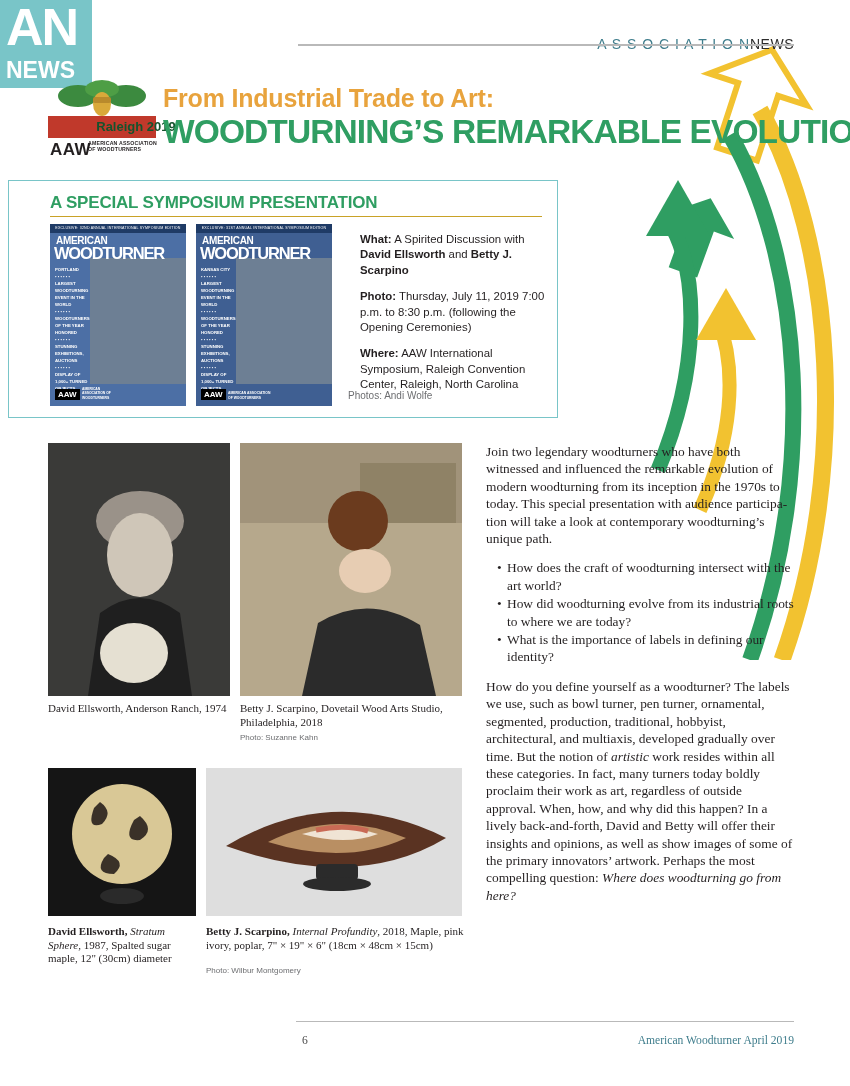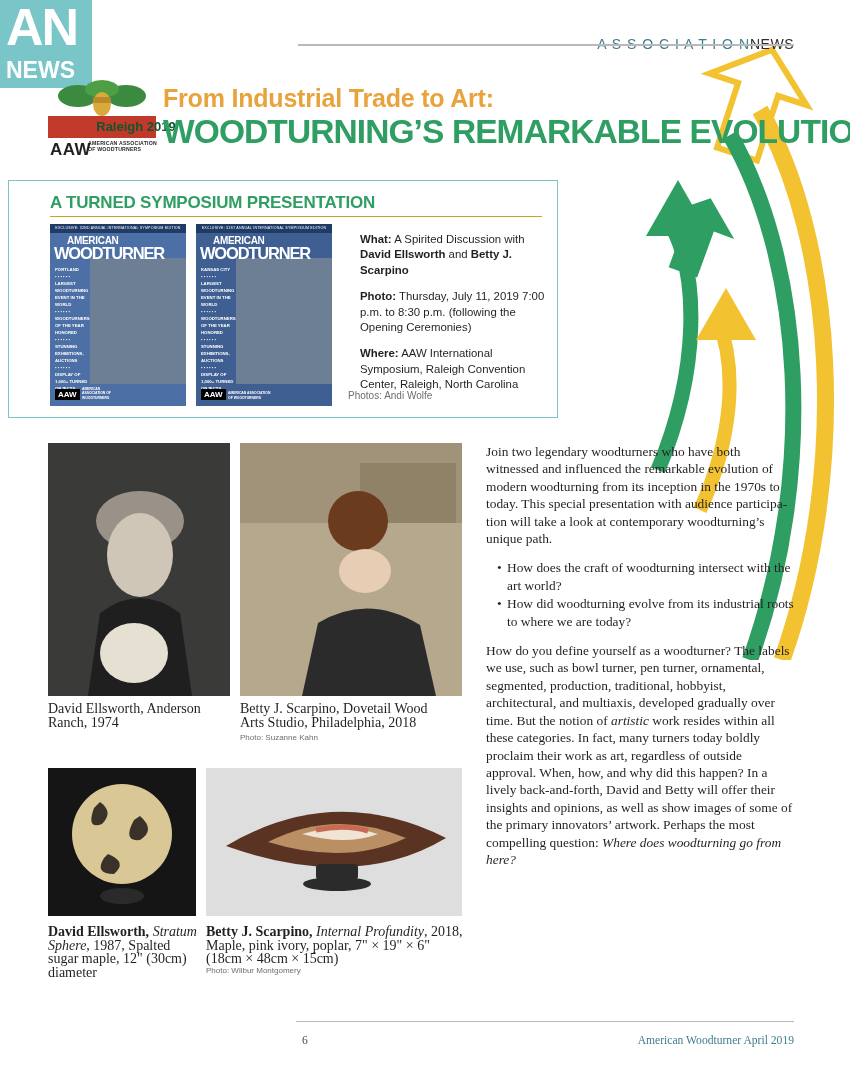--- a/index.html
+++ b/index.html
@@ -198,21 +198,21 @@
     overflow: hidden;
     font-family: "Liberation Sans", sans-serif;
   }
   .cover.c1 { left: 50px; background: #4c6fa5; }
   .cover.c2 { left: 196px; background: #3f5f92; }
   .cover .top-strip {
     position: absolute; left:0; top:0; width:100%; height:9px;
     background: #1f3b66; color:#fff; font-size:3.6px; line-height:9px;
     text-align:center; letter-spacing:0.2px;
   }
-  .cover .am { position:absolute; left:17px; top:11px; font-size:10px; font-weight:bold; color:#ffffff; letter-spacing:-0.3px;}
+  .cover .am { position:absolute; left:6px; top:11px; font-size:10px; font-weight:bold; color:#ffffff; letter-spacing:-0.3px;}
   .cover .wt { position:absolute; left:4px; top:20px; font-size:16.5px; font-weight:bold; color:#ffffff; letter-spacing:-1.2px;}
   .cover .side { position:absolute; left:5px; top:42px; width:42px; font-size:4.3px; line-height:7px; color:#ffffff; font-weight:bold;}
   .cover .photo {
     position:absolute; right:0; top:34px; width:96px; height:126px;
     background:#6d7f94;
   }
   .cover .aawlogo {
     position:absolute; left:5px; bottom:6px; font-size:8px; font-weight:bold; color:#fff;
     background:#000; padding:1px 3px;
   }
@@ -258,21 +258,21 @@
     background: #111;
   }
   .ph-bowl {
     left: 206px; top: 768px; width: 256px; height: 148px;
     background: #d8d8d8;
   }
 
   .cap {
     position: absolute;
     font-family: "Liberation Serif", serif;
-    font-size: 14px;
+    font-size: 11px;
     line-height: 13.6px;
     color: #231f20;
     z-index: 4;
   }
   .cap-credit {
     position: absolute;
     font-family: "Liberation Sans", sans-serif;
     font-size: 8px;
     color: #6d6e71;
     z-index: 4;
@@ -368,21 +368,21 @@
   <div class="band-txt">Raleigh 2019</div>
   <div class="aaw">AAW</div>
   <div class="aaw-sub" style="white-space:pre;">AMERICAN ASSOCIATION
 OF WOODTURNERS</div>
 </div>
 
 <div class="title-1">From Industrial Trade to Art:</div>
 <div class="title-2">WOODTURNING’S REMARKABLE EVOLUTION</div>
 
 <div class="sym-box"></div>
-<div class="sym-title">A TURNED SYMPOSIUM PRESENTATION</div>
+<div class="sym-title">A SPECIAL SYMPOSIUM PRESENTATION</div>
 <div class="sym-rule"></div>
 
 <div class="cover c1">
   <div class="top-strip">EXCLUSIVE: 32ND ANNUAL INTERNATIONAL SYMPOSIUM EDITION</div>
   <div class="photo"></div>
   <div class="am">AMERICAN</div>
   <div class="wt">WOODTURNER</div>
   <div class="side" style="white-space:pre;">PORTLAND
 • • • • • •
 LARGEST
@@ -497,19 +497,20 @@
   <b>Betty J. Scarpino,</b>
   <i>Internal Profundity</i><span>, 2018, Maple, pink ivory, poplar, 7" × 19" × 6" (18cm × 48cm × 15cm)</span>
 </div>
 <div class="cap-credit" style="left:206px; top:966px;">Photo: Wilbur Montgomery</div>
 
 <div class="rcol">
   <p>Join two legendary woodturners who have both witnessed and influ­enced the remarkable evolution of modern woodturning from its inception in the 1970s to today. This special presentation with audience participa­tion will take a look at contemporary woodturn­ing’s unique path.</p>
   <ul>
     <li>How does the craft of woodturning intersect with the art world?</li>
     <li>How did woodturning evolve from its industrial roots to where we are today?</li>
+    <li>What is the importance of labels in defining our identity?</li>
   </ul>
   <p><span>How do you define yourself as a woodturner? The labels we use, such as bowl turner, pen turner, ornamental, segmented, production, traditional, hobbyist, architectural, and multiaxis, developed gradually over time. But the notion of </span><i>artistic</i><span> work resides within all these categories. In fact, many turners today boldly proclaim their work as art, regardless of outside approval. When, how, and why did this happen? In a lively back-and-forth, David and Betty will offer their insights and opinions, as well as show images of some of the primary innovators’ artwork. Perhaps the most compelling question: </span><i>Where does woodturn­ing go from here?</i></p>
 </div>
 
 <div class="footer-rule"></div>
 <div class="page-num">6</div>
 <div class="footer-txt">American Woodturner April 2019</div>
 
 </body></html>

